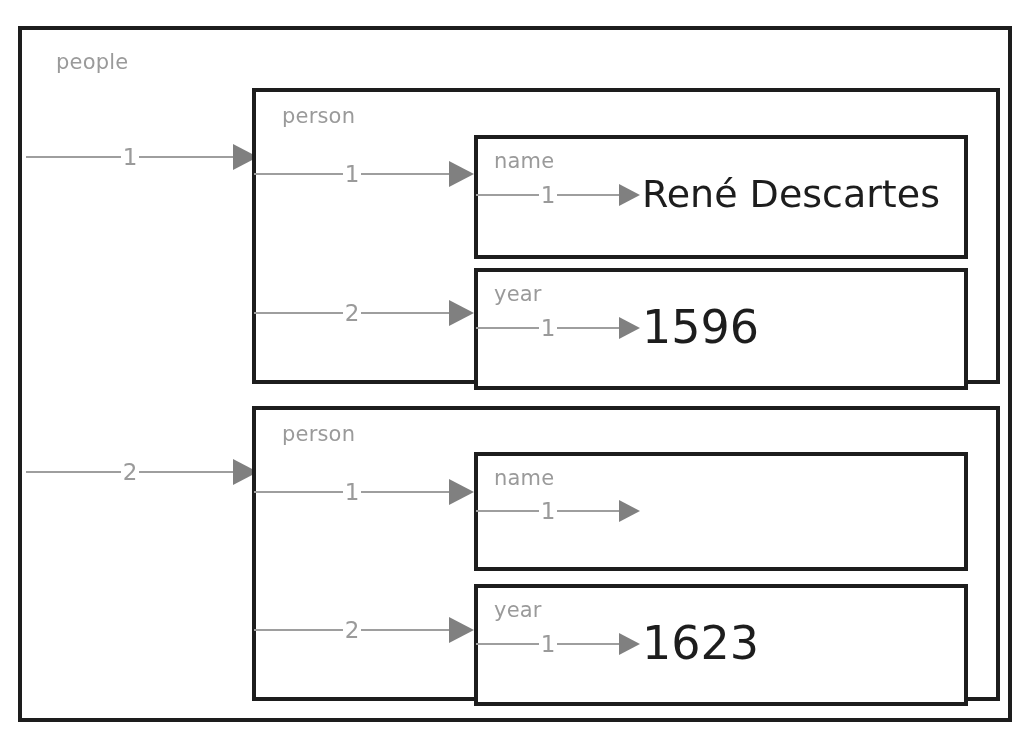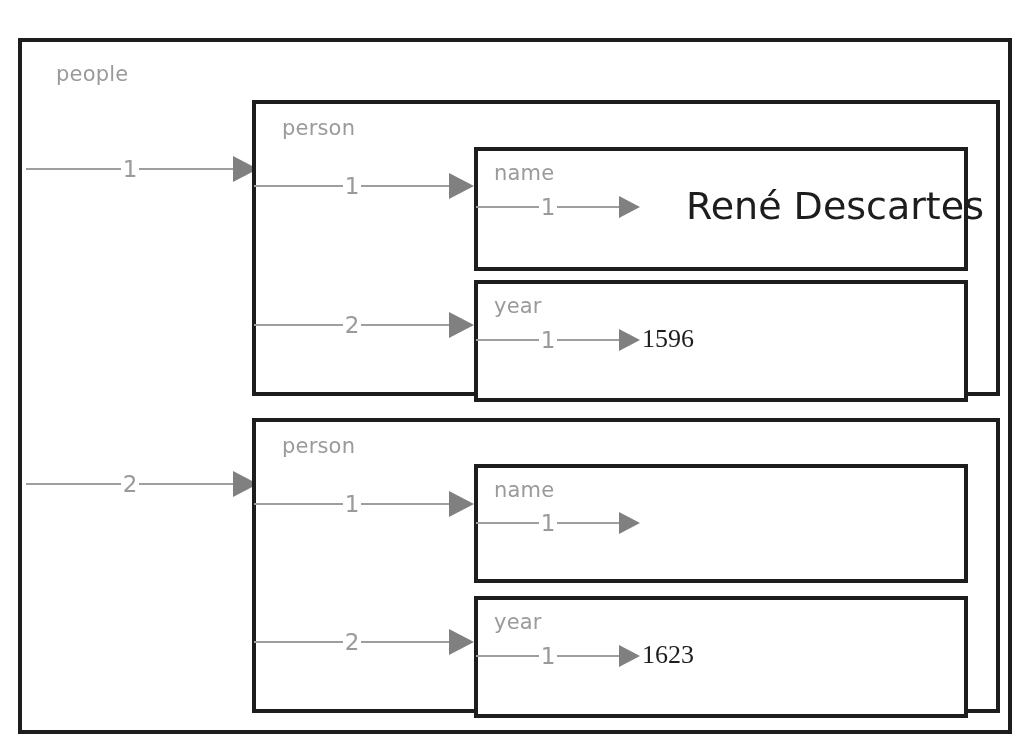--- a/index.html
+++ b/index.html
@@ -72,26 +72,26 @@
   }
 
   
   .value-text {
     position: absolute;
     color: #1d1d1d;
     font-size: 38px;
     line-height: 38px;
     white-space: nowrap;
   }
-  .value-text.numeric { font-size: 26px; font-family: Liberation Serif, serif; }
+  .value-text.numeric { font-size: 46px; }
 </style>
 </head>
 <body>
 
-<div class="box level1" style="left:18px; top:38px; width:994px; height:696px;">
+<div class="box level1" style="left:18px; top:26px; width:994px; height:696px;">
 
   <span class="key-label" style="left:34px; top:22px;">people</span>
 
   <div class="arrow-row" style="left:4px; top:114px; width:232px;">
     <span class="arrow-line"></span>
     <span class="arrow-index">1</span>
     <span class="arrow-line"></span>
     <span class="arrow-head"></span>
   </div>
 
@@ -124,21 +124,21 @@
 
       <span class="key-label" style="left:16px; top:12px;">name</span>
 
       <div class="arrow-row" style="left:-2px; top:43px; width:164px;">
         <span class="arrow-line"></span>
         <span class="arrow-index">1</span>
         <span class="arrow-line"></span>
         <span class="arrow-head small"></span>
       </div>
 
-      <span class="value-text" style="left:164px; top:36px;margin-left:44px;">René Descartes</span>
+      <span class="value-text" style="left:164px; top:36px;">René Descartes</span>
     </div>
 
     <div class="box level3" style="left:218px; top:176px; width:494px; height:122px;">
 
       <span class="key-label" style="left:16px; top:12px;">year</span>
 
       <div class="arrow-row" style="left:-2px; top:43px; width:164px;">
         <span class="arrow-line"></span>
         <span class="arrow-index">1</span>
         <span class="arrow-line"></span>

